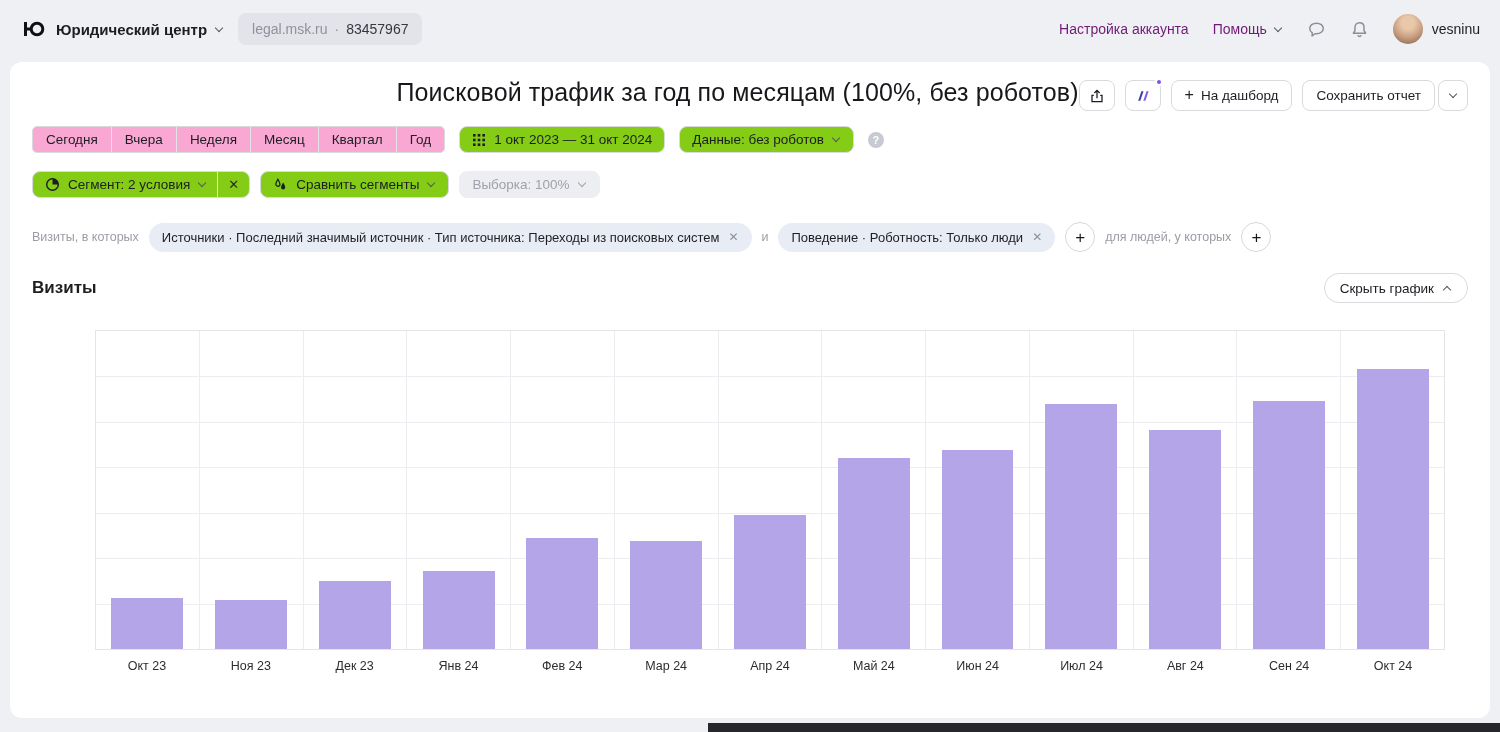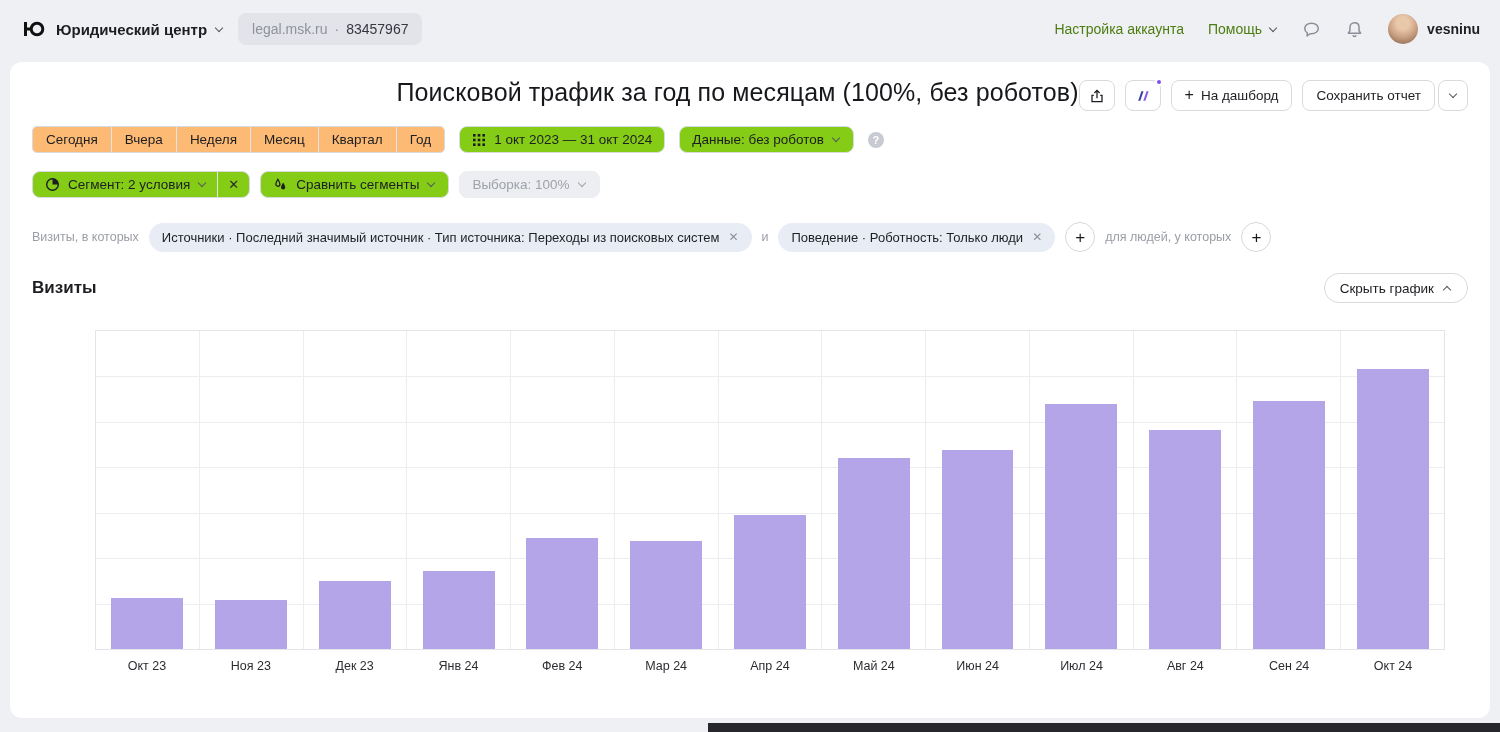--- a/index.html
+++ b/index.html
@@ -14,25 +14,25 @@
   
   .topbar { height:58px; display:flex; align-items:center; padding:0 20px; }
   .logo { width:26px; height:26px; display:flex; align-items:center; justify-content:center; margin-right:10px; }
   .counter-switch { display:flex; align-items:center; gap:8px; cursor:pointer; }
   .counter-name { font-size:15px; font-weight:700; }
   .domain-badge { margin-left:14px; background:#e2e4ea; border-radius:8px; padding:8px 14px; font-size:14px; display:flex; gap:7px; align-items:center; }
   .domain-badge .domain { color:#8f929b; }
   .domain-badge .sep { color:#8f929b; }
   .domain-badge .counter-id { color:#35373d; }
   .topbar-right { margin-left:auto; display:flex; align-items:center; gap:24px; }
-  .top-link { font-size:14px; color:#4d7c0f; cursor:pointer; display:flex; align-items:center; gap:7px; }
+  .top-link { font-size:14px; color:#701a75; cursor:pointer; display:flex; align-items:center; gap:7px; }
   .user { display:flex; align-items:center; gap:9px; }
   .avatar { width:30px; height:30px; border-radius:50%;
     background:radial-gradient(circle at 50% 30%, #e9c7a9 25%, #caa083 55%, #7d5c44 100%); }
-  .username { font-size:14px; font-weight:700; }
+  .username { font-size:14px; font-weight:400; }
 
   .chev { display:inline-block; width:9px; height:9px; position:relative; }
   .chev::before { content:""; position:absolute; left:1px; top:0px; width:5px; height:5px;
     border-right:1.6px solid #55585e; border-bottom:1.6px solid #55585e; transform:rotate(45deg); }
   .chev.up::before { transform:rotate(-135deg); top:3px; }
 
   
   .card { position:absolute; left:10px; right:10px; top:62px; bottom:14px;
     background:#fff; border-radius:12px; padding:16px 22px 0; overflow:hidden; }
 
@@ -45,21 +45,21 @@
     background:#7f4ff0; border:2px solid #fff; }
   .btn { height:31px; border:1px solid #d8dade; border-radius:8px; background:#fff; padding:0 13px;
     display:flex; align-items:center; gap:7px; font-size:13.5px; color:#1d1e22; cursor:pointer; }
   .btn .plus-glyph { font-size:16px; line-height:1; position:relative; top:-1px; }
   .split { display:flex; gap:3px; }
   .split .main-part { border-radius:8px; }
   .split .chev-part { width:30px; padding:0; justify-content:center; border-radius:8px; }
 
   
   .row1 { margin-top:14px; display:flex; align-items:center; gap:14px; height:27px; }
-  .tabs { display:inline-flex; height:27px; border:1px solid #d8dade; border-radius:5px; overflow:hidden; background:#fdba74; }
+  .tabs { display:inline-flex; height:27px; border:1px solid #d8dade; border-radius:5px; overflow:hidden; background:#f9a8d4; }
   .tab { padding:0 13px; display:flex; align-items:center; font-size:13.5px; border-right:1px solid #e3e5e9; cursor:pointer; }
   .tab:last-child { border-right:none; }
   .control { height:27px; border:1px solid #d8dade; border-radius:8px; background:#84cc16;
     display:inline-flex; align-items:center; gap:8px; padding:0 12px; font-size:13.5px; cursor:pointer; white-space:nowrap; }
   .control.disabled { background:#eceef2; border-color:#eceef2; color:#9fa2aa; cursor:default; }
   .control.disabled .chev::before { border-color:#9fa2aa; }
   .seg-x { display:flex; align-items:center; align-self:stretch; padding:0 10px; border-left:1px solid #e3e5e9; margin-left:2px; margin-right:-12px; color:#2a2b30; font-size:13px; }
   .help-q { width:16px; height:16px; border-radius:50%; background:#c7cad2; color:#fff;
     font-size:11px; font-weight:700; display:flex; align-items:center; justify-content:center; cursor:pointer; }
   .row2 { margin-top:18px; display:flex; align-items:center; gap:10px; height:27px; }

